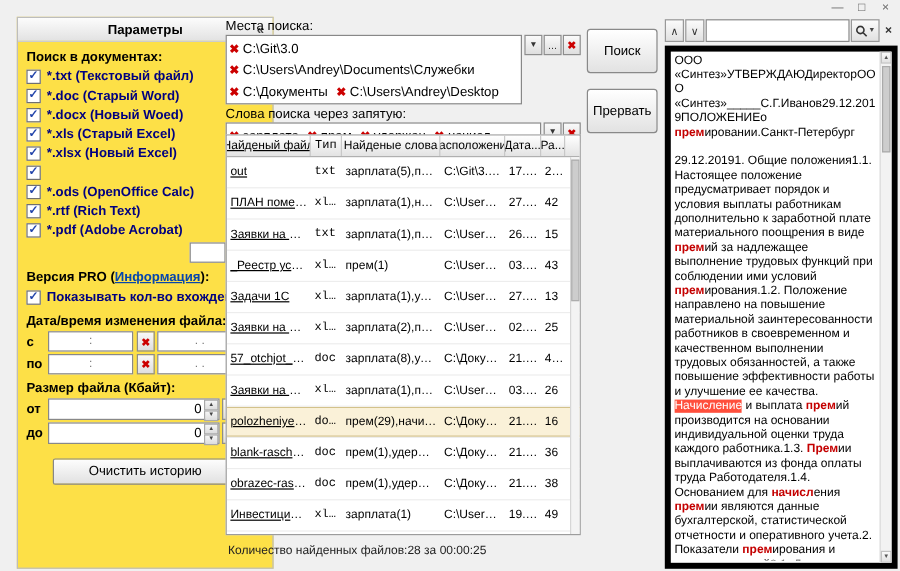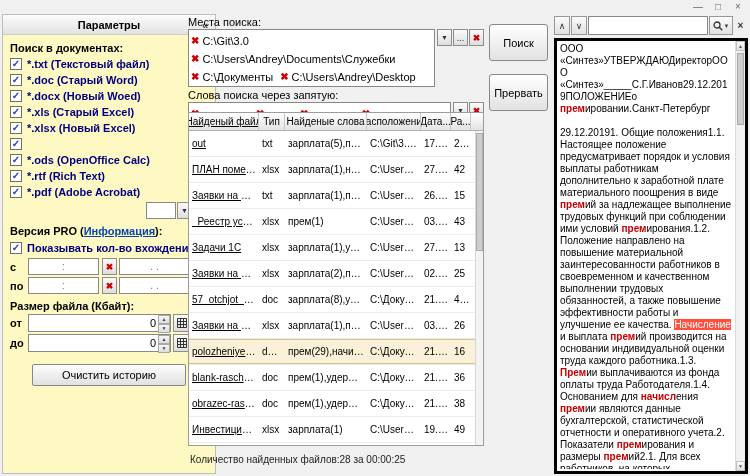--- a/index.html
+++ b/index.html
@@ -4,21 +4,21 @@
 <style>
   *{margin:0;padding:0;box-sizing:border-box;}
   html,body{width:750px;height:476px;}
   body{position:relative;overflow:hidden;background:#f0f0f0;font-family:"Liberation Sans",sans-serif;font-size:11px;color:#000;}
 
   
   #titlebar{position:absolute;top:1px;right:5px;display:flex;gap:6px;z-index:9;}
   .winbtn{width:14px;height:12px;line-height:12px;text-align:center;color:#666;font-size:10px;cursor:default;}
 
   
-  #sidebar{position:absolute;left:2px;top:14px;width:214px;height:460px;border:1px solid #bdbdbd;background:#fef9c3;}
+  #sidebar{position:absolute;left:14px;top:14px;width:214px;height:460px;border:1px solid #bdbdbd;background:#fde047;}
   .sb-header{position:relative;height:20px;background:linear-gradient(#fcfcfc,#e2e2e2);border-bottom:1px solid #cdcdcd;text-align:center;font-weight:bold;line-height:20px;}
   .sb-collapse{position:absolute;right:7px;top:0;line-height:20px;font-weight:bold;color:#444;cursor:pointer;}
   .sb-body{padding:4px 7px 0;}
   .sec-label{font-weight:bold;margin:3px 0 2px;}
   .mt6{margin-top:6px;}
   .ft-row{display:flex;align-items:center;height:16px;}
   .cb{flex:none;width:12px;height:12px;border:1px solid #6f6f6f;background:#fff;color:#2244aa;font-size:10px;line-height:10px;text-align:center;margin-right:5px;font-weight:bold;}
   .navy{color:#000080;font-weight:bold;white-space:nowrap;overflow:hidden;}
   .masks-row{display:flex;justify-content:flex-end;align-items:center;margin:2px 0 3px;}
   .mask-field{width:30px;height:17px;background:#fff;border:1px solid #888;}
@@ -51,34 +51,34 @@
   #actions{position:absolute;left:489px;top:24px;width:59px;}
   .action-btn{display:block;width:100%;height:37px;border:1px solid #898989;border-radius:3px;background:linear-gradient(#ffffff,#e2e2e2);font-size:11px;font-family:inherit;margin-bottom:13px;}
 
   
   #results{position:absolute;left:188px;top:112px;width:296px;height:334px;border:1px solid #9c9c9c;background:#fff;overflow:hidden;}
   .thead{display:flex;height:18px;background:linear-gradient(#ffffff,#e3e3e3);border-bottom:1px solid #b0b0b0;}
   .th{flex:none;display:flex;align-items:center;justify-content:center;font-size:10px;border-right:1px solid #c8c8c8;overflow:hidden;white-space:nowrap;}
   .tr{display:flex;height:26px;align-items:center;border-bottom:1px solid #ededed;}
   .tr.selected{background:#faf1d8;box-shadow:inset 0 1px 0 #d3c28b, inset 0 -1px 0 #d3c28b;}
   .td{flex:none;font-size:10px;padding:0 3px;white-space:nowrap;overflow:hidden;text-overflow:ellipsis;}
-  .c0{width:70px;text-decoration:underline;}.c1{width:26px;}.c2{width:82px;}.c3{width:54px;}.c4{width:30px;}.c5{width:20px;}
+  .c0{width:70px;text-decoration:underline;}.c1{width:26px;font-family:Liberation Mono, monospace;}.c2{width:82px;}.c3{width:54px;}.c4{width:30px;}.c5{width:20px;}
   #table-scroll{position:absolute;right:0;top:18px;bottom:0;width:8px;background:#f3f3f3;border-left:1px solid #d6d6d6;}
   #table-thumb{position:absolute;left:0;right:0;top:2px;height:118px;background:#cdcdcd;border:1px solid #adadad;}
   #status{position:absolute;left:190px;top:454px;font-size:10px;color:#222;}
 
   
   #preview{position:absolute;left:554px;top:16px;width:194px;height:458px;}
   .pv-toolbar{display:flex;align-items:center;margin-bottom:2px;height:19px;}
   .pv-btn{flex:none;width:16px;height:19px;border:1px solid #989898;background:linear-gradient(#fbfbfb,#e1e1e1);font-size:9px;color:#333;display:flex;align-items:center;justify-content:center;margin-right:1px;cursor:pointer;}
   .pv-input{flex:1;height:19px;border:1px solid #888;background:#fff;margin-right:1px;font-size:11px;padding:0 2px;min-width:0;font-family:inherit;}
   .pv-search{flex:none;width:24px;height:19px;border:1px solid #989898;background:linear-gradient(#fbfbfb,#e1e1e1);display:flex;align-items:center;justify-content:center;gap:1px;cursor:pointer;}
   .pv-search .dd{font-size:6px;color:#444;}
   .pv-close{flex:none;width:15px;text-align:center;font-weight:bold;color:#333;font-size:10px;cursor:pointer;}
-  .pv-body{position:absolute;left:0;right:0;top:22px;bottom:0;background:#fff;border:3px solid #000000;overflow:hidden;}
+  .pv-body{position:absolute;left:0;right:0;top:22px;bottom:0;background:#fff;border:5px solid #000000;overflow:hidden;}
   .pv-text{position:absolute;left:3px;top:2px;right:13px;bottom:2px;font-size:10px;line-height:12px;white-space:pre-wrap;overflow-wrap:anywhere;word-break:break-word;overflow:hidden;}
   .sg-m{color:#c40000;font-weight:bold;}
   .sg-h{background:#ff4f3c;color:#fff;}
   #pv-scroll{position:absolute;right:0;top:0;bottom:0;width:10px;background:#f2f2f2;border-left:1px solid #dadada;}
   .pv-arrow{position:absolute;left:0;right:0;height:10px;font-size:5px;text-align:center;line-height:9px;color:#555;background:linear-gradient(#fafafa,#e2e2e2);border:1px solid #c2c2c2;}
   #pv-arrow-up{top:0;}
   #pv-arrow-down{bottom:0;}
   #pv-thumb{position:absolute;left:1px;right:1px;top:12px;height:72px;background:#cdcdcd;border:1px solid #aaa;}
 </style>
 </head>
@@ -141,20 +141,21 @@
       <span class="mini-btn red">✖</span>
     </div>
 
     <div class="version-row"><span>Версия  PRO  (</span><span class="link">Информация</span><span>):</span></div>
 
     <div class="ft-row">
       <span class="cb">✓</span>
       <span class="navy">Показывать кол-во вхождений</span>
     </div>
 
+    <div class="sec-label mt6">Дата/время изменения файла:</div>
     <div class="inline-row">
       <span class="row-lab">с</span>
       <span class="dt-field">:</span>
       <span class="mini-btn red">✖</span>
       <span class="dt-field">. .</span>
       <span class="mini-btn dark">✖</span>
     </div>
     <div class="inline-row">
       <span class="row-lab">по</span>
       <span class="dt-field">:</span>

